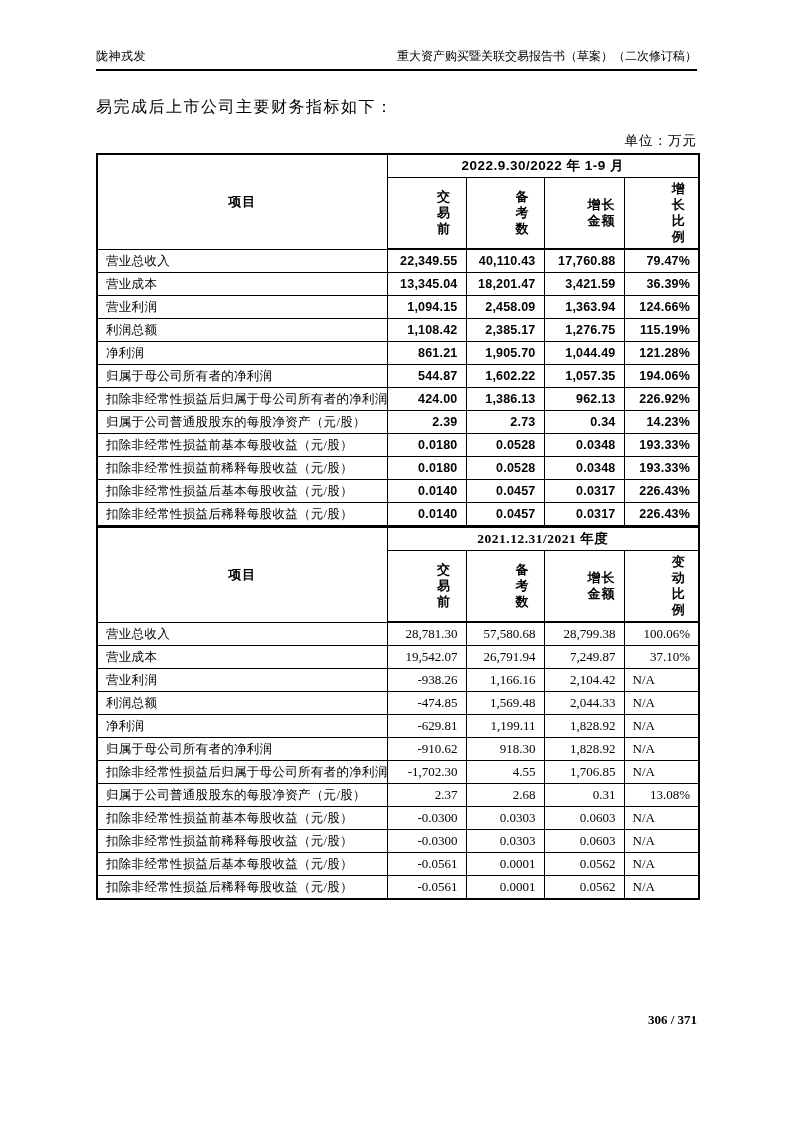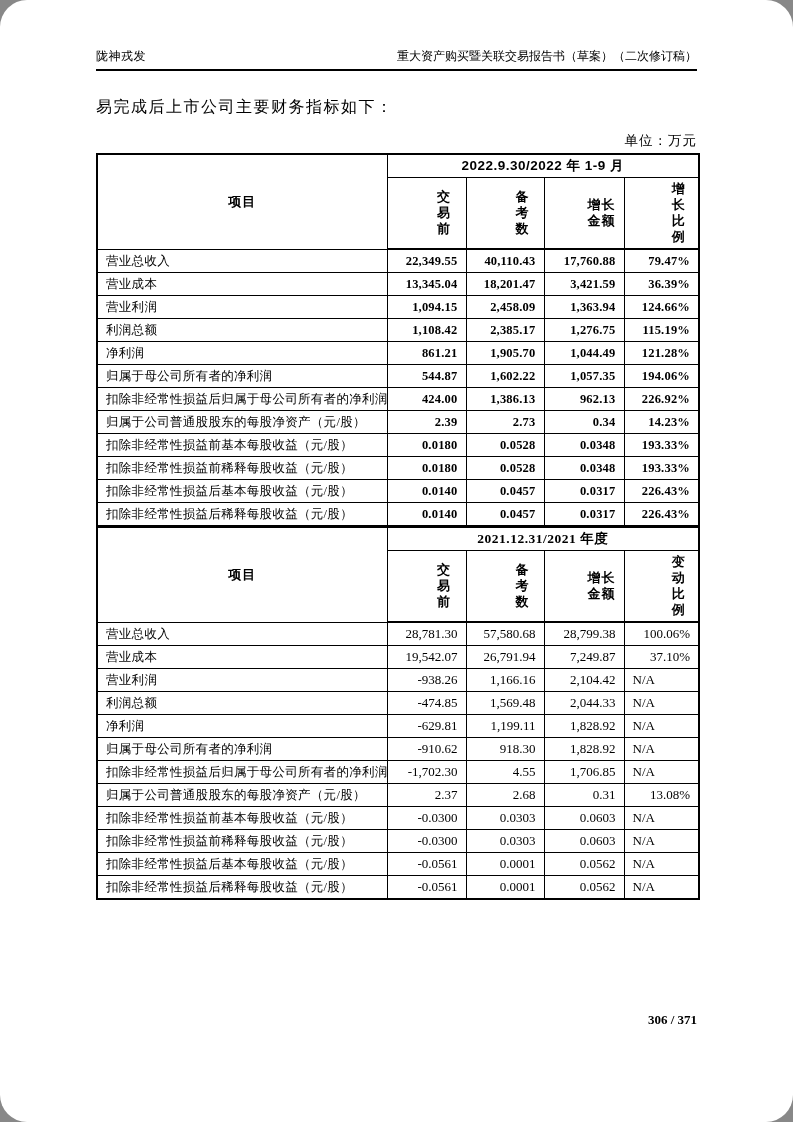--- a/index.html
+++ b/index.html
@@ -1,19 +1,19 @@
 <!DOCTYPE html>
 <html><head>
 <meta charset="utf-8">
 <style>
   html,body{margin:0;padding:0;background:#888;}
   .page{
     width:793px;height:1122px;background:#ffffff;box-sizing:border-box;
     padding:48px 96px 0 96px;position:relative;margin:0 auto;
-    font-family:"Liberation Serif", serif;color:#000;border-radius:27px;
+    font-family:"Liberation Serif", serif;color:#000;
   }
   
   .runhead{
     display:flex;justify-content:space-between;align-items:flex-end;
     font-size:12px;padding-bottom:4px;border-bottom:2px solid #000;
   }
   .runhead .left{letter-spacing:.5px;}
   .runhead .right{letter-spacing:0;}
   
   .intro{margin:26px 0 0 0;font-size:16px;letter-spacing:1.5px;}
@@ -40,21 +40,21 @@
   .col-h{
     font-family:"Liberation Sans", sans-serif;font-weight:700;font-size:13px;
     text-align:center;letter-spacing:1px;
   }
   thead tr.cols th{border-bottom:2px solid #000;padding-left:43px;}
   td.lbl{
     font-size:12.5px;text-align:left;white-space:nowrap;padding-left:9px;letter-spacing:.3px;margin-top:20px;
   }
   td.val{text-align:right;padding-right:9px;}
   table.fin.first td.val{
-    font-family:Liberation Serif, serif;font-weight:700;font-size:12.5px;letter-spacing:.2px;margin-left:8px;
+    font-family:Liberation Sans, sans-serif;font-weight:700;font-size:12.5px;letter-spacing:.2px;margin-left:8px;
   }
   table.fin.second td.val{
     font-family:"Liberation Serif", serif;font-size:13px;
   }
   td.val.na{text-align:left;padding-right:4px;}
   
   .summary{
     margin:17px 0 0 0;font-size:16.5px;line-height:31px;text-align:justify;
     text-indent:2em;letter-spacing:.6px;
   }

